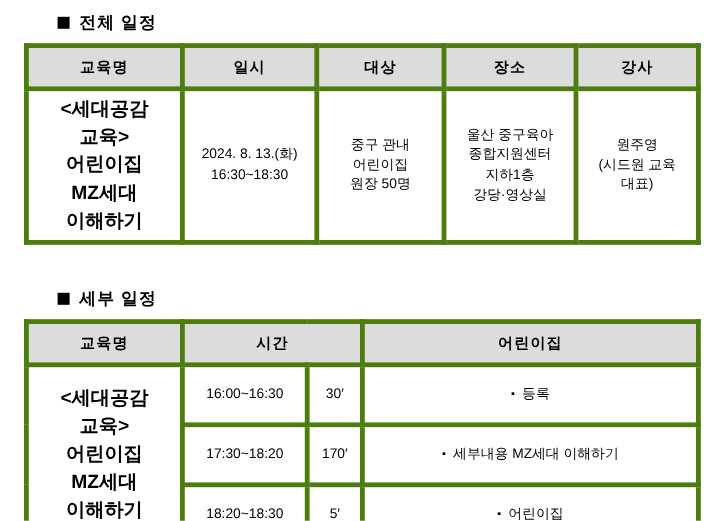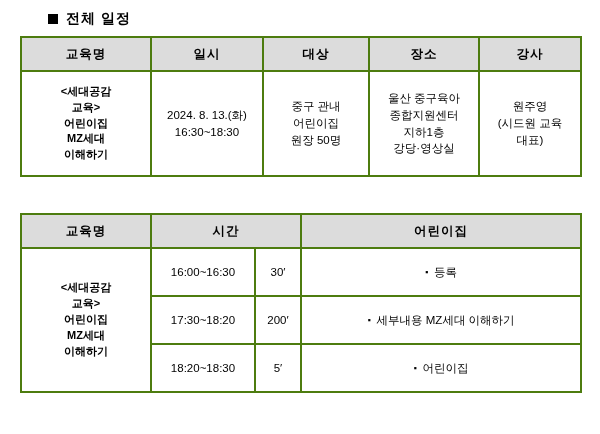--- a/index.html
+++ b/index.html
@@ -38,36 +38,36 @@
     background: #000000;
   }
   table.doc-table {
     border-collapse: collapse;
     table-layout: fixed;
     width: 560px;
     font-size: 11.5px;
   }
   table.doc-table th,
   table.doc-table td {
-    border: 2px solid #4d7c0f;
+    border: 4px solid #4d7c0f;
     text-align: center;
     vertical-align: middle;
     padding: 4px 3px;
     line-height: 1.45;
   }
   table.doc-table thead th {
     background: #dcdcdc;
     font-weight: bold;
     font-size: 12.5px;
     height: 24px;
     letter-spacing: 1px;
   }
   .cell-name {
     font-weight: bold;
-    font-size: 11px;
+    font-size: 16px;
     line-height: 1.5;
   }
   .cell-left {
     text-align: left;
     padding-left: 10px;
   }
   .first-table td {
     height: 95px;
   }
   .detail-table td {
@@ -126,20 +126,24 @@
         <td>2024. 8. 13.(화)<br>16:30~18:30</td>
         <td>중구 관내<br>어린이집<br>원장 50명</td>
         <td>울산 중구육아<br>종합지원센터<br>지하1층<br>강당·영상실</td>
         <td>원주영<br>(시드원 교육<br>대표)</td>
       </tr>
     </tbody>
   </table>
 
   <div class="spacer"></div>
 
+  <div class="section-heading">
+    <span class="bullet-square"></span>
+    <span>세부 일정</span>
+  </div>
 
   <table class="doc-table detail-table">
     <colgroup>
       <col style="width:130px">
       <col style="width:104px">
       <col style="width:46px">
       <col style="width:280px">
     </colgroup>
     <thead>
       <tr>
@@ -152,21 +156,21 @@
       <tr>
         <td class="cell-name name-cell" rowspan="3">&lt;세대공감<br>교육&gt;<br>어린이집<br>MZ세대<br>이해하기</td>
         <td class="nowrap">16:00~16:30</td>
         <td>30′</td>
         <td class="cell-left">
           <span class="dot-item">등록</span>
         </td>
       </tr>
       <tr>
         <td class="nowrap">17:30~18:20</td>
-        <td>200′</td>
+        <td>170′</td>
         <td class="cell-left">
           <span class="dot-item">세부내용 MZ세대 이해하기</span>
         </td>
       </tr>
       <tr>
         <td class="nowrap">18:20~18:30</td>
         <td>5′</td>
         <td class="cell-left">
           <span class="dot-item">어린이집</span>
         </td>

